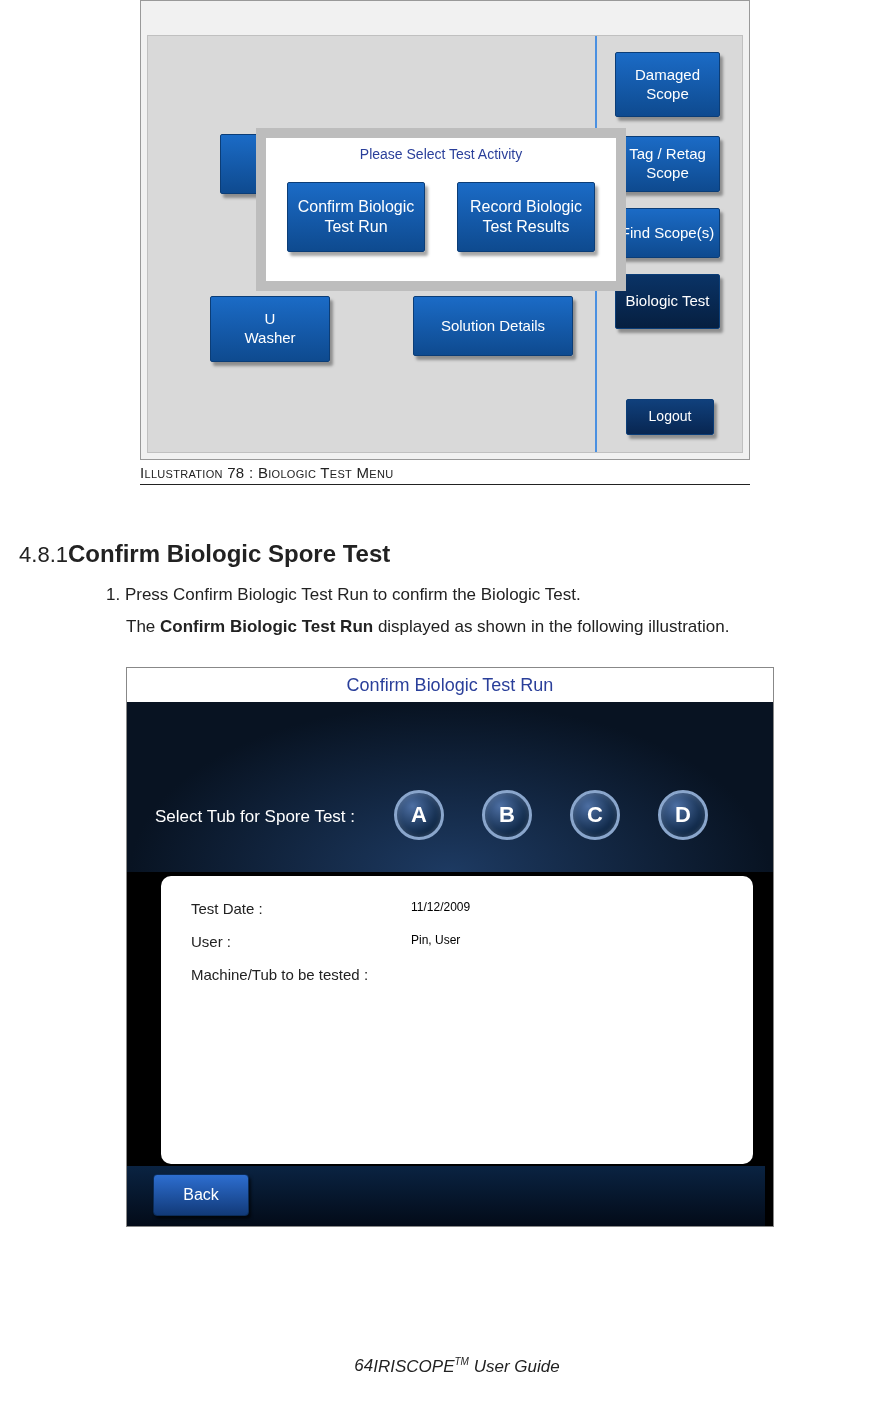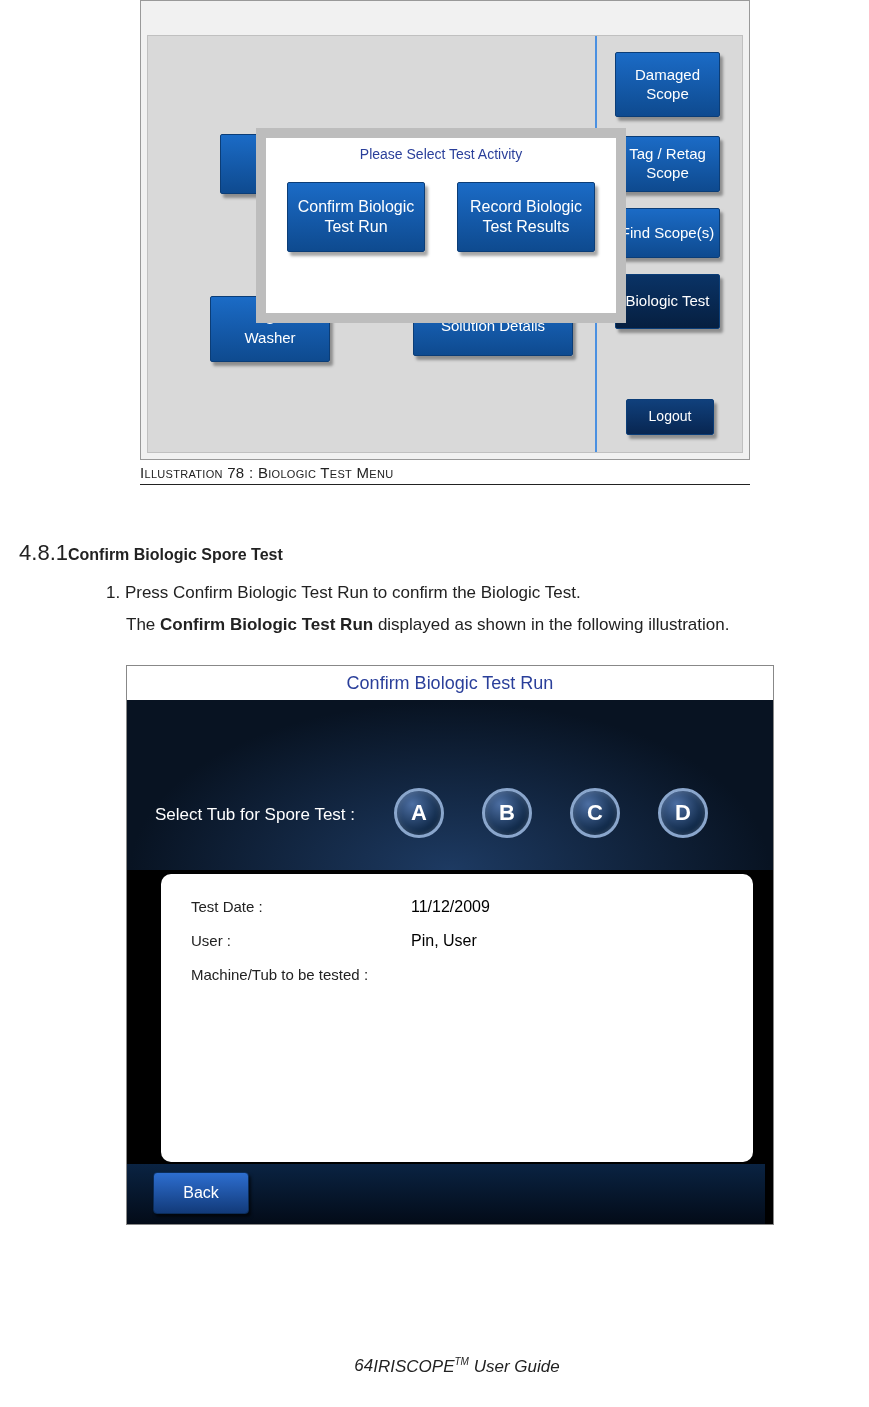--- a/index.html
+++ b/index.html
@@ -66,21 +66,21 @@
     font-size: 14px;
   }
   .btn-washer  { left: 62px; top: 260px; width: 120px; height: 66px; }
   .btn-sol     { left: 265px; top: 260px; width: 160px; height: 60px; }
   .btn-re      { left: 72px; top: 98px;  width: 85px;  height: 60px; overflow: hidden; }
 
   
   .illus78-dialog {
     position: absolute;
     left: 108px; top: 92px;
-    width: 370px; height: 195px;
+    width: 370px; height: 163px;
     background: #fff;
     border: 10px solid #bdbdbd;
   }
   .illus78-dialog-title {
     text-align: center;
     color: #2a3f9a;
     font-size: 14px;
     padding-top: 8px;
   }
   .illus78-dialog-btns { display: flex; justify-content: center; gap: 32px; margin-top: 20px; }
@@ -102,21 +102,21 @@
     padding: 2px 0 3px;
     border-bottom: 1px solid #222;
     margin-top: 2px;
   }
   .illus-caption .sc { font-variant: small-caps; }
 
   
   .section { margin-top: 55px; }
   .sec-row { display: flex; align-items: baseline; }
   .sec-num { font-size: 22px; font-weight: normal; width: 58px; text-align: right; }
-  .sec-title { font-size: 16px; font-weight: bold; }
+  .sec-title { font-size: 24px; font-weight: bold; }
   .step { margin-left: 96px; margin-top: 16px; font-size: 17px; line-height: 1.3; }
   .note { margin-left: 116px; margin-top: 10px; font-size: 17px; line-height: 1.35; }
   .note strong { font-weight: bold; }
 
   
   .illus79-wrap { margin-left: 116px; margin-top: 28px; width: 648px; }
   .illus79 {
     border: 1px solid #888;
     background: #000;
     position: relative;
@@ -150,21 +150,21 @@
   }
   .illus79-card {
     position: absolute;
     left: 34px; right: 20px; top: 208px; bottom: 62px;
     background: #fff;
     border-radius: 10px;
     padding: 24px 30px;
   }
   .card-row { display: flex; font-size: 15px; margin-bottom: 16px; }
   .card-row .lab { width: 220px; color: #222; }
-  .card-row .val { color: #000; font-size: 16px; }
+  .card-row .val { color: #000; font-size: 12px; }
   .illus79-bottombar {
     position: absolute; left:0; right:8px; bottom:0; height: 60px;
     background: linear-gradient(#0a2342, #030b18);
   }
   .btn-back {
     position: absolute; left: 26px; bottom: 10px;
     width: 96px; height: 42px;
     background: linear-gradient(#2d6ed0,#123a79);
     color: #fff; font-size: 16px;
     border-radius: 4px;

